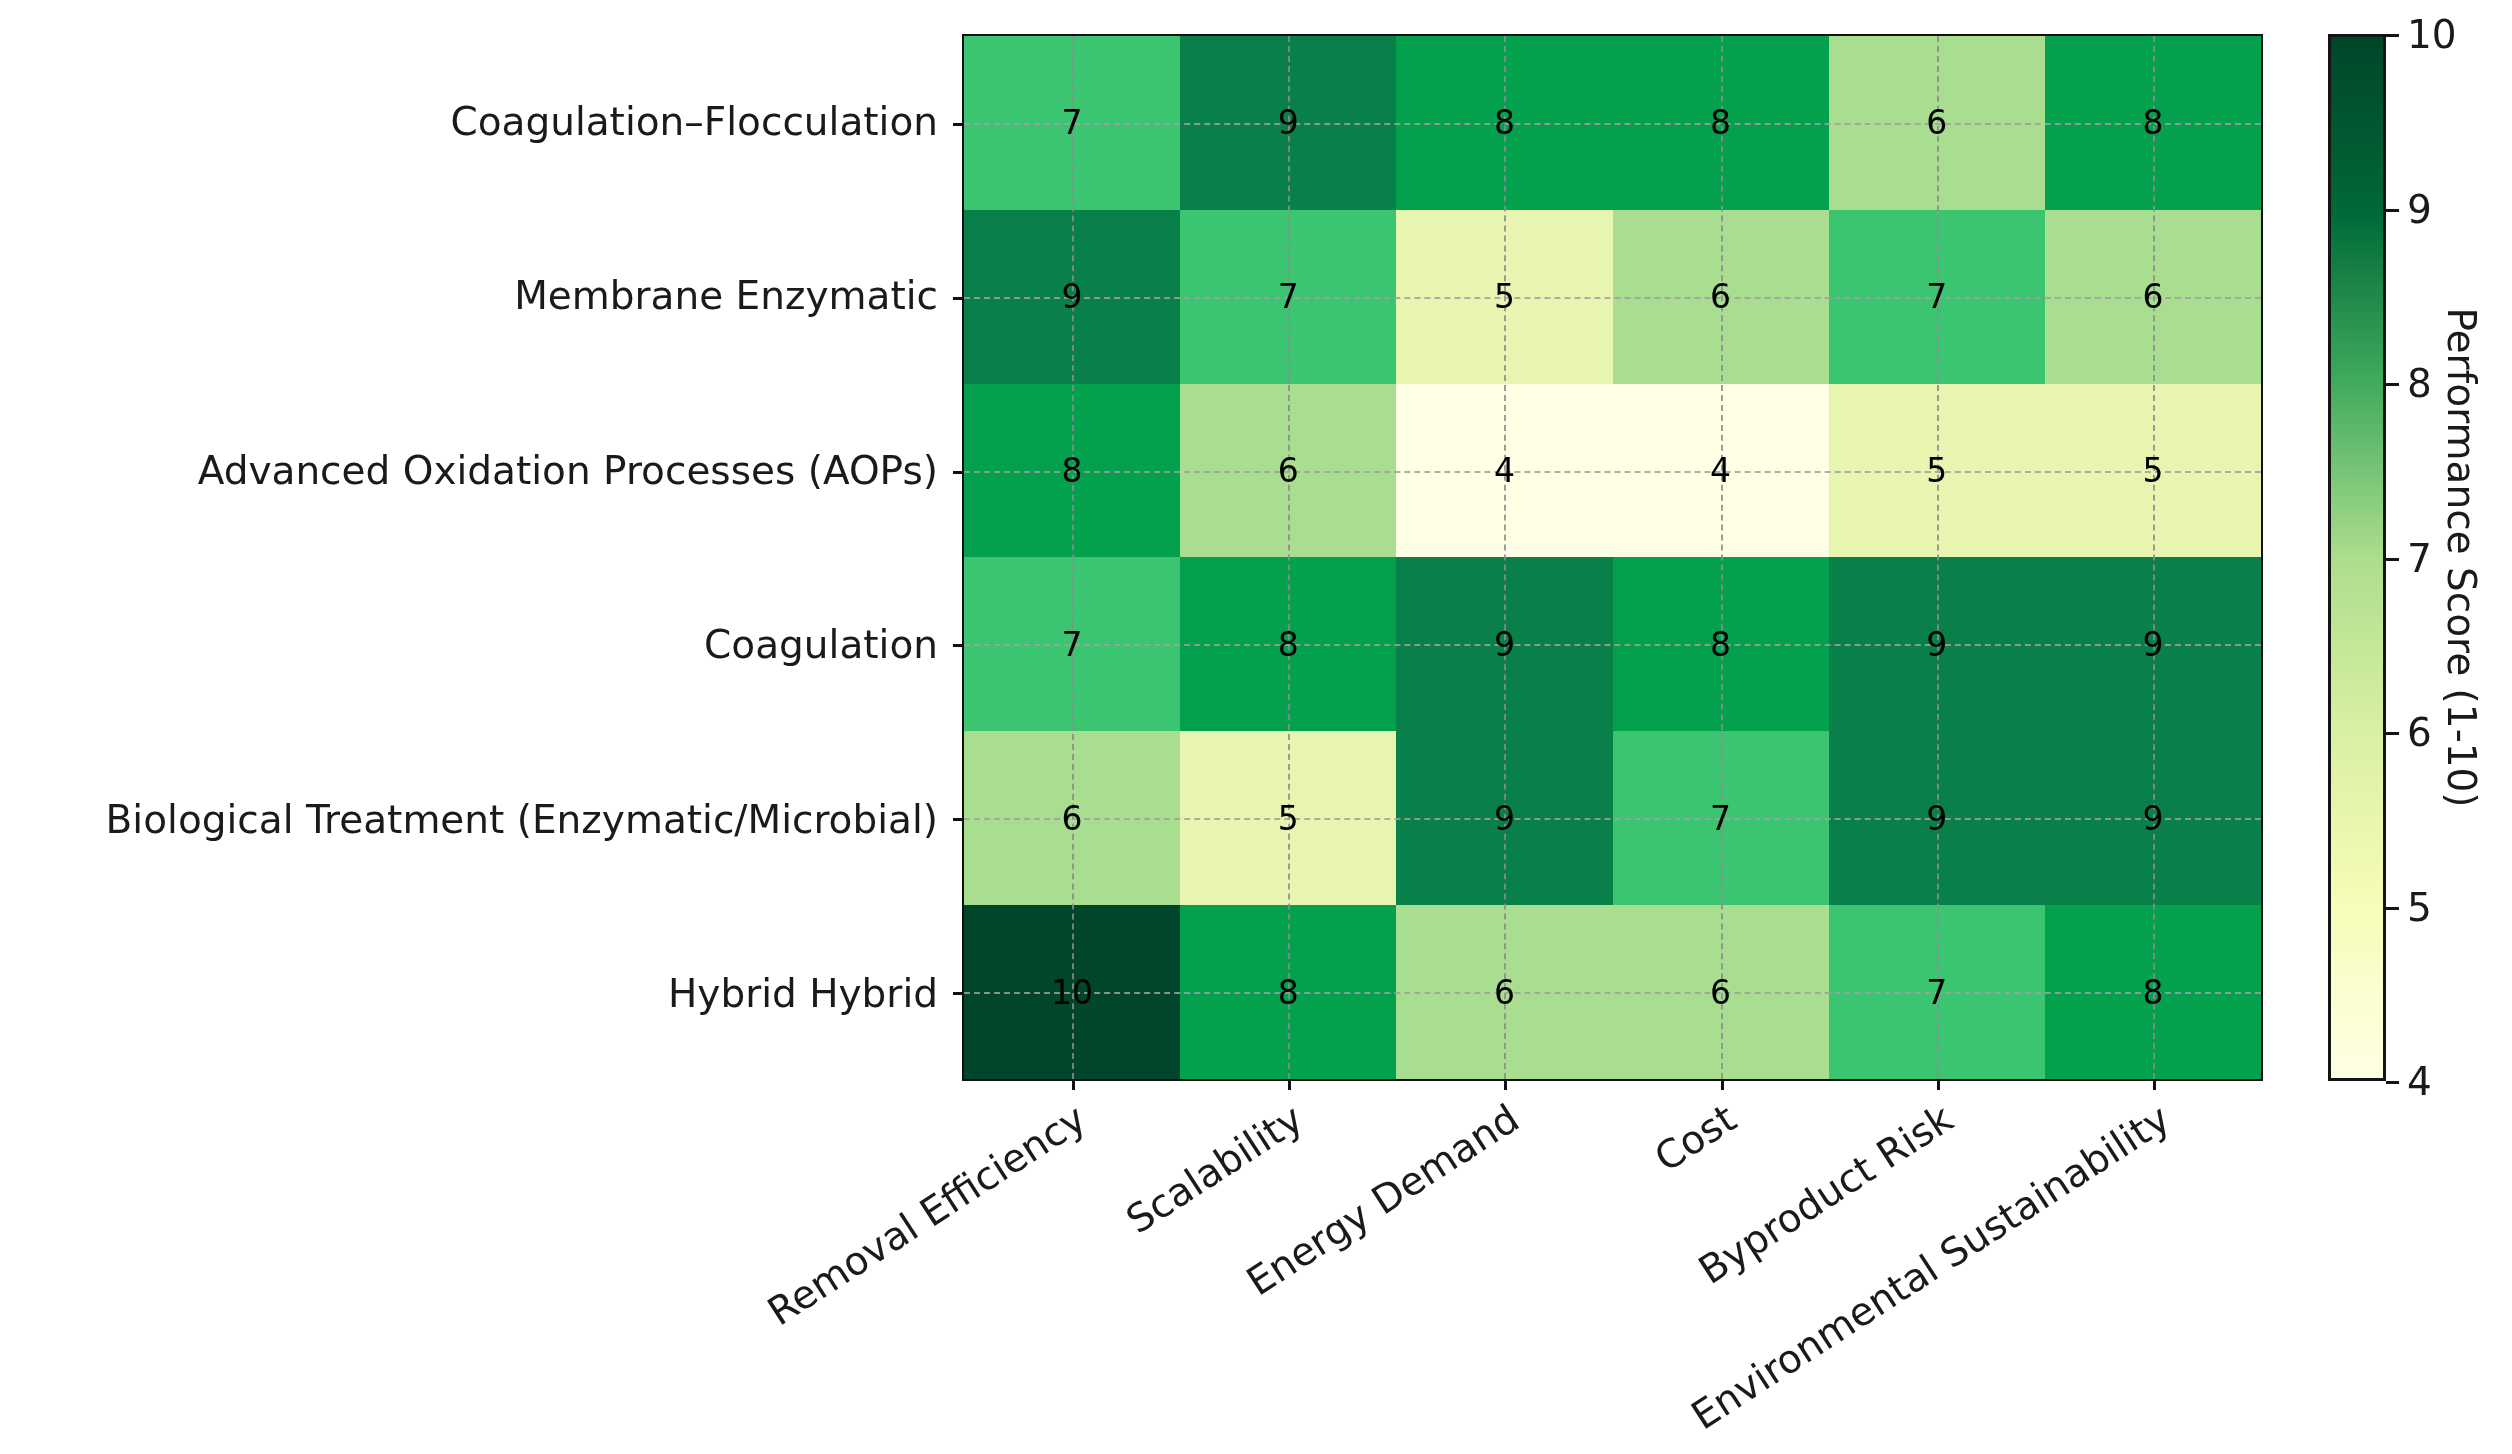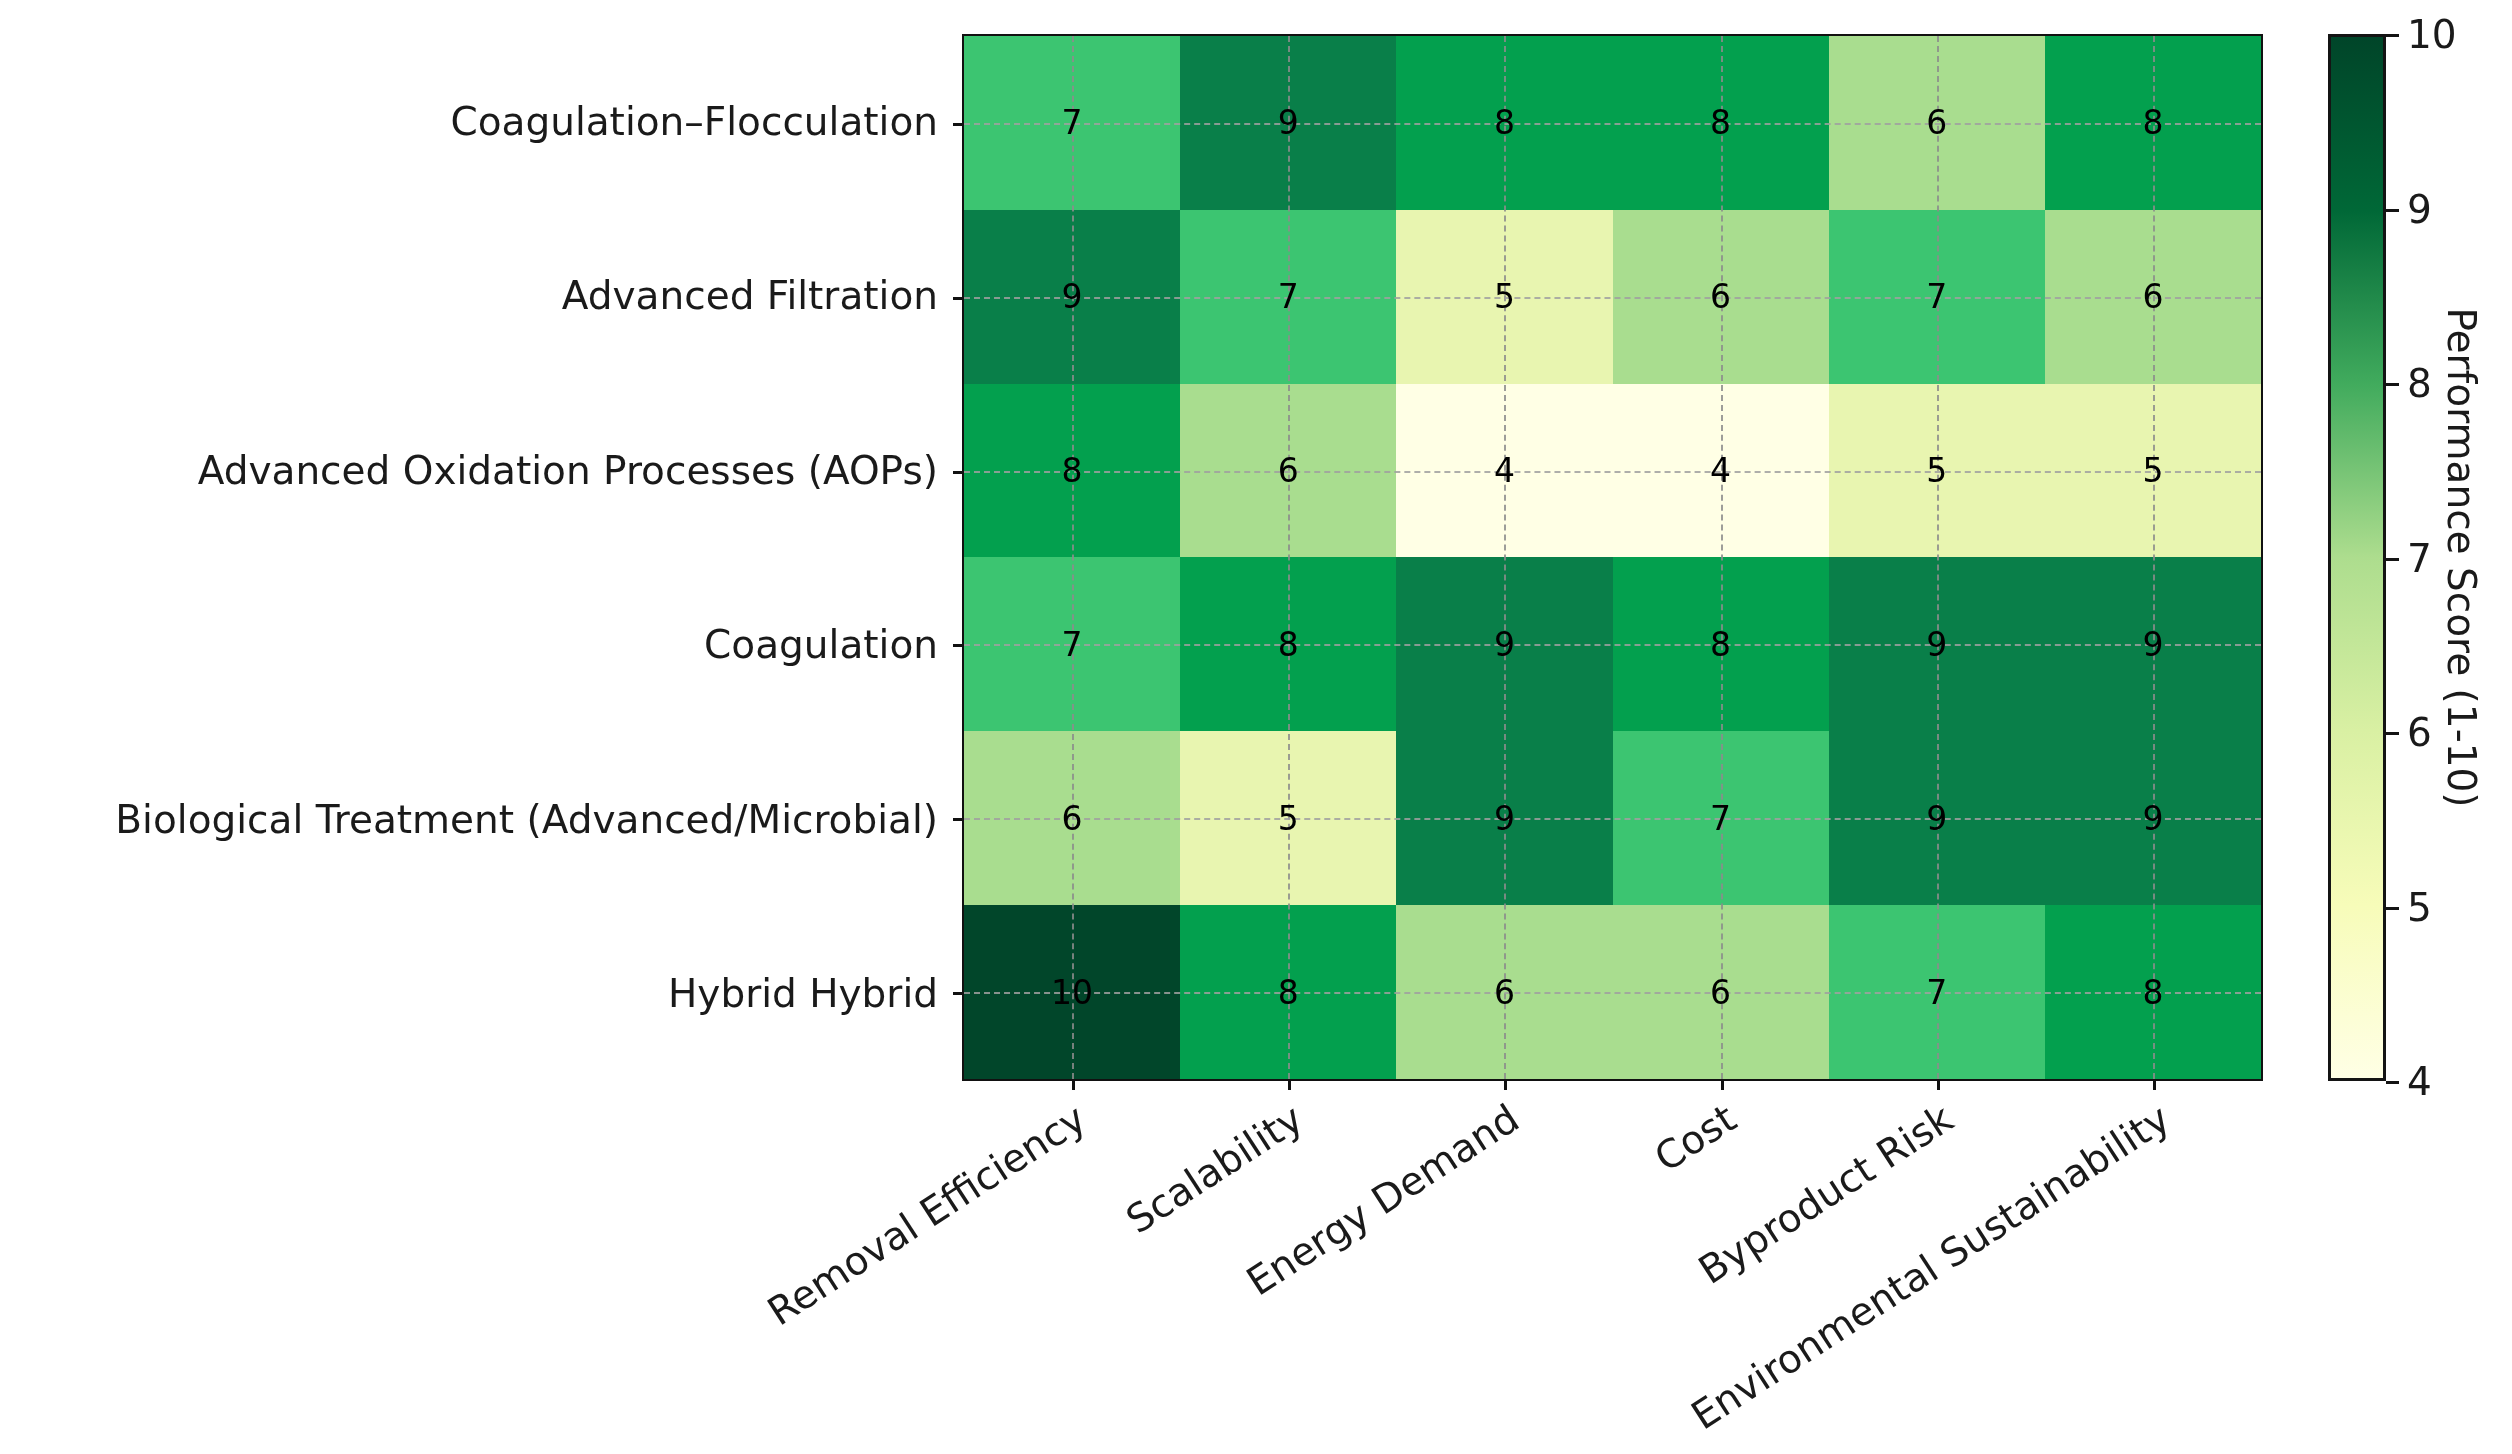--- a/index.html
+++ b/index.html
@@ -195,24 +195,24 @@
     font-family: "DejaVu Sans", sans-serif;
   }
 </style>
 </head>
 <body>
 
 <div id="figure">
 
   <div id="row-labels">
     <div class="row-label">Coagulation–Flocculation</div>
-    <div class="row-label">Advanced Filtration</div>
+    <div class="row-label">Membrane Enzymatic</div>
     <div class="row-label">Advanced Oxidation Processes (AOPs)</div>
     <div class="row-label">Coagulation</div>
-    <div class="row-label">Biological Treatment (Advanced/Microbial)</div>
+    <div class="row-label">Biological Treatment (Enzymatic/Microbial)</div>
     <div class="row-label">Hybrid Hybrid</div>
   </div>
 
   <div id="heatmap-axes">
 
     <div id="heatmap-grid">
 
       <div class="hm-cell" style="background: rgb(60, 197, 113);">
           <span class="hm-value">7</span>
         </div>

